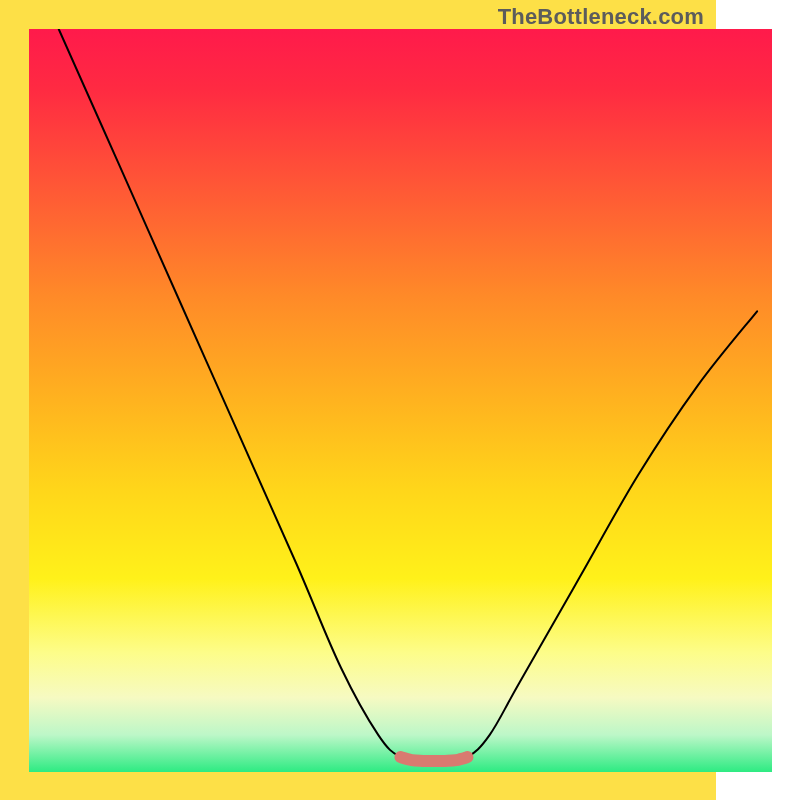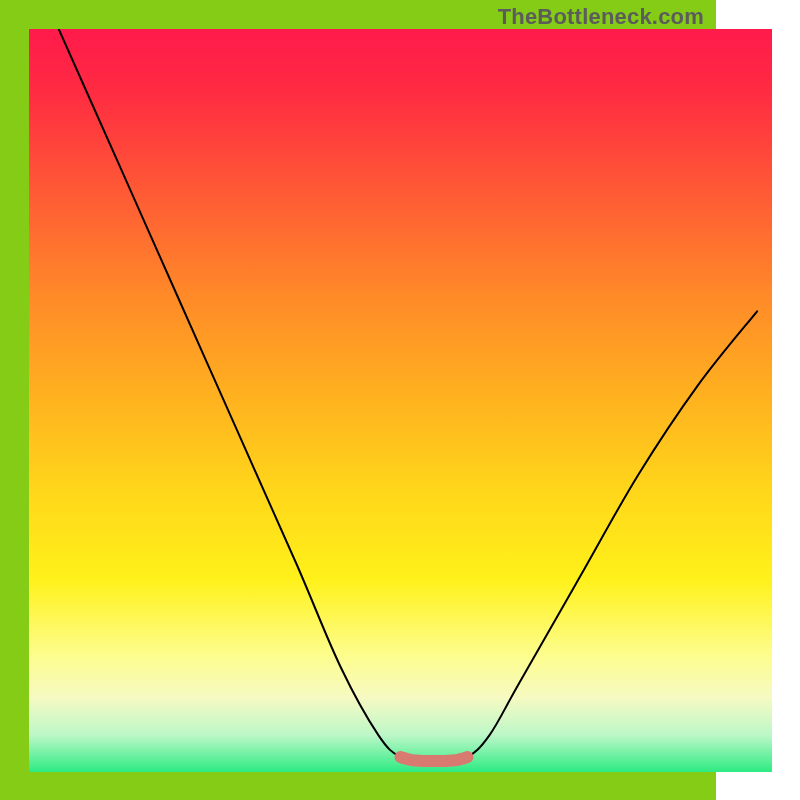--- a/index.html
+++ b/index.html
@@ -1,21 +1,21 @@
 <!DOCTYPE html>
 <html><head>
 <meta charset="utf-8">
 <style>
   * { margin: 0; padding: 0; box-sizing: border-box; }
   html, body { width: 800px; height: 800px; overflow: hidden; background: #fff; }
   .stage {
     position: relative;
     width: 716px;
     height: 800px;
-    background: #84cc16;
+    background: #fde047;
   }
   .watermark {
     position: absolute;
     top: 4px;
     right: 12px;
     font-family: Arial, Helvetica, sans-serif;
     font-size: 22px;
     font-weight: 600;
     color: #5c5c5c;
     letter-spacing: 0.2px;

